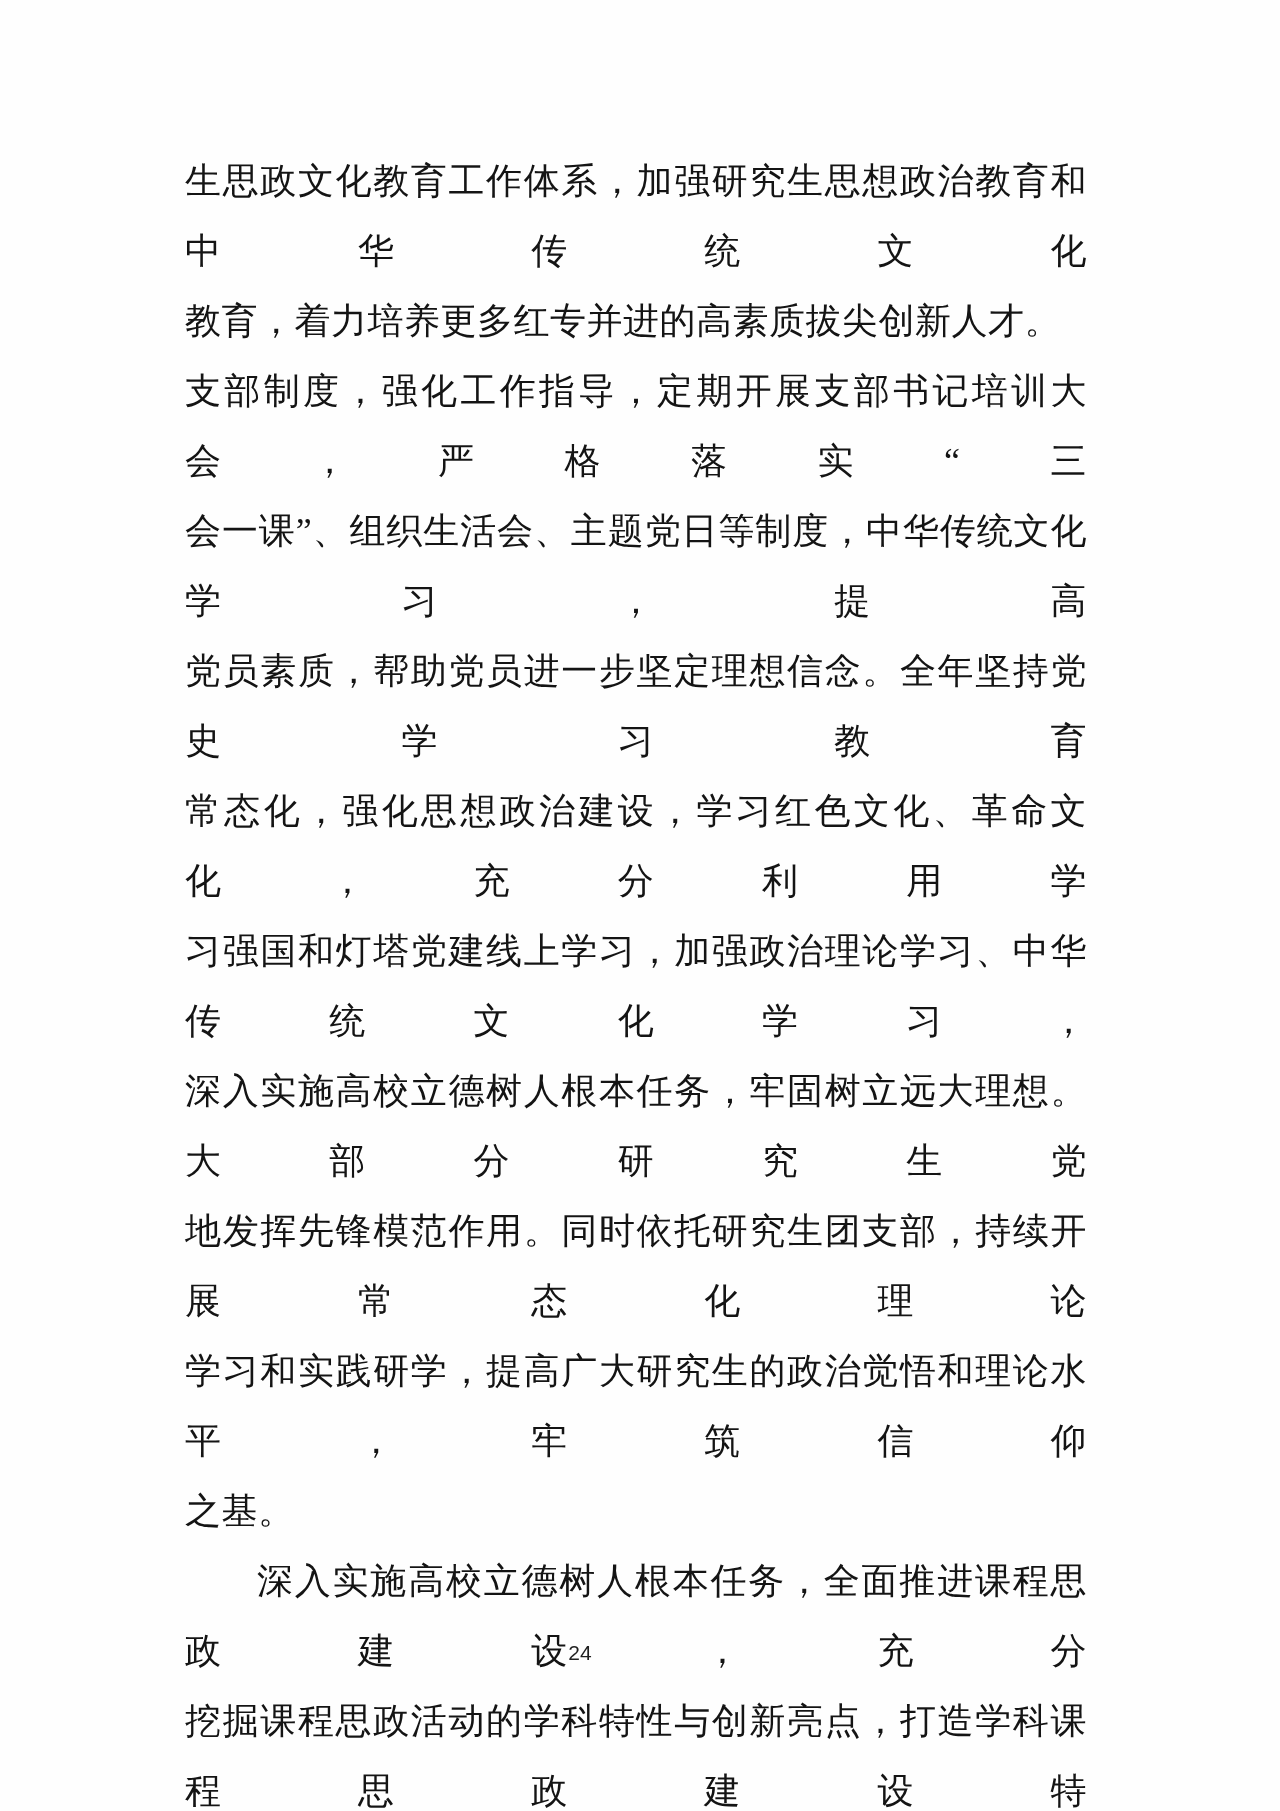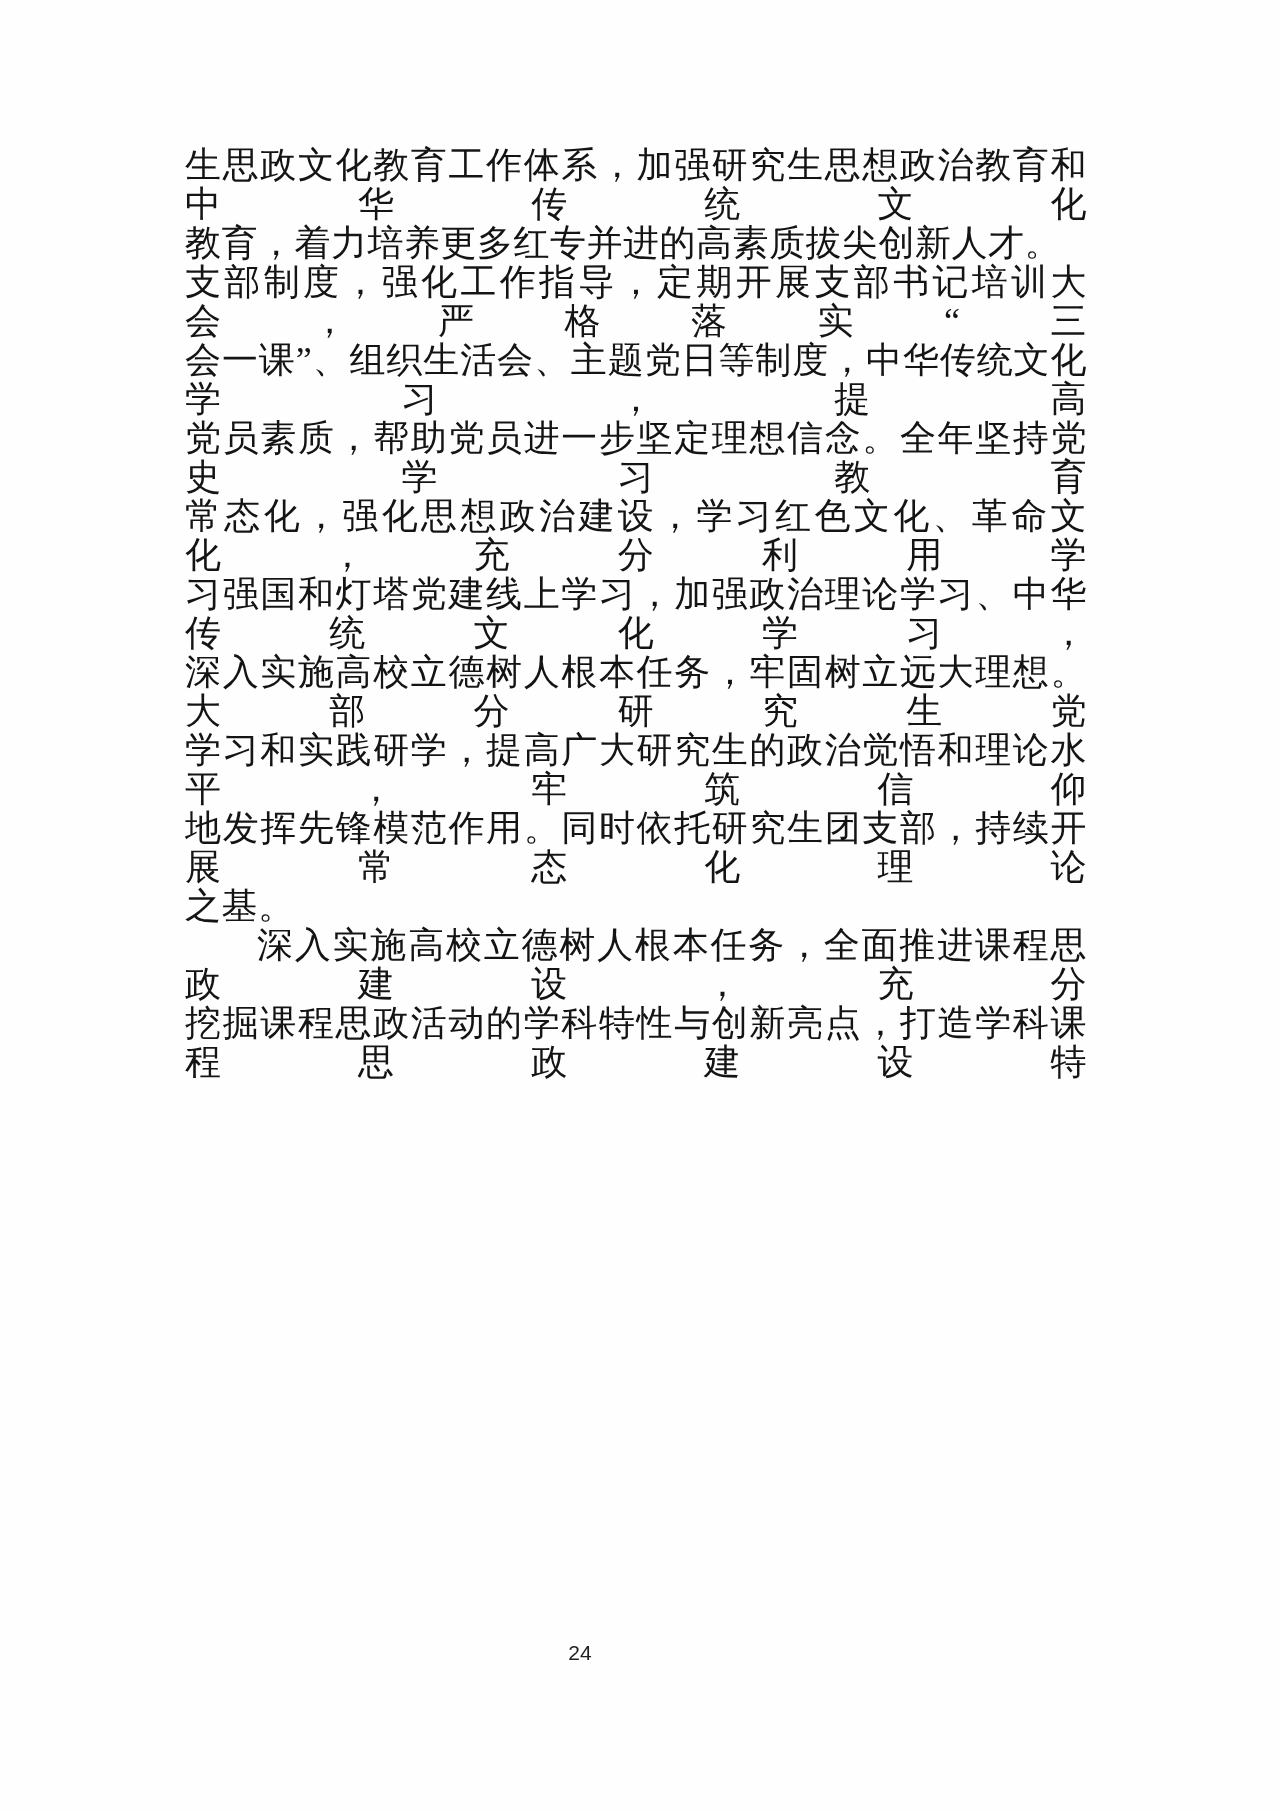--- a/index.html
+++ b/index.html
@@ -13,21 +13,21 @@
     font-family:"Liberation Serif","DejaVu Serif",serif;
   }
   .textblock{
     position:absolute;
     left:185px;
     top:146px;
     width:902px;
   }
   .line{
     font-size:36px;
-    line-height:39px;
+    line-height:70px;
     color:#141414;
     text-align:justify;
     text-align-last:justify;
     letter-spacing:0.5px;
   }
   .line.end{
     text-align-last:left;
   }
   .indent{
     text-indent:72px;
@@ -49,22 +49,22 @@
 <div class="page">
   <div class="textblock">
     <div class="line">生思政文化教育工作体系，加强研究生思想政治教育和中华传统文化</div>
     <div class="line end">教育，着力培养更多红专并进的高素质拔尖创新人才。</div>
     <div class="line">支部制度，强化工作指导，定期开展支部书记培训大会，严格落实“三</div>
     <div class="line">会一课”、组织生活会、主题党日等制度，中华传统文化学习，提高</div>
     <div class="line">党员素质，帮助党员进一步坚定理想信念。全年坚持党史学习教育</div>
     <div class="line">常态化，强化思想政治建设，学习红色文化、革命文化，充分利用学</div>
     <div class="line">习强国和灯塔党建线上学习，加强政治理论学习、中华传统文化学习，</div>
     <div class="line">深入实施高校立德树人根本任务，牢固树立远大理想。大部分研究生党</div>
+    <div class="line">地发挥先锋模范作用。同时依托研究生团支部，持续开展常态化理论</div>
     <div class="line">学习和实践研学，提高广大研究生的政治觉悟和理论水平，牢筑信仰</div>
-    <div class="line">地发挥先锋模范作用。同时依托研究生团支部，持续开展常态化理论</div>
     <div class="line end">之基。</div>
     <div class="line indent">深入实施高校立德树人根本任务，全面推进课程思政建设，充分</div>
     <div class="line">挖掘课程思政活动的学科特性与创新亮点，打造学科课程思政建设特</div>
 
   </div>
 
   <div class="page-number">24</div>
 </div>
 
 </body></html>

